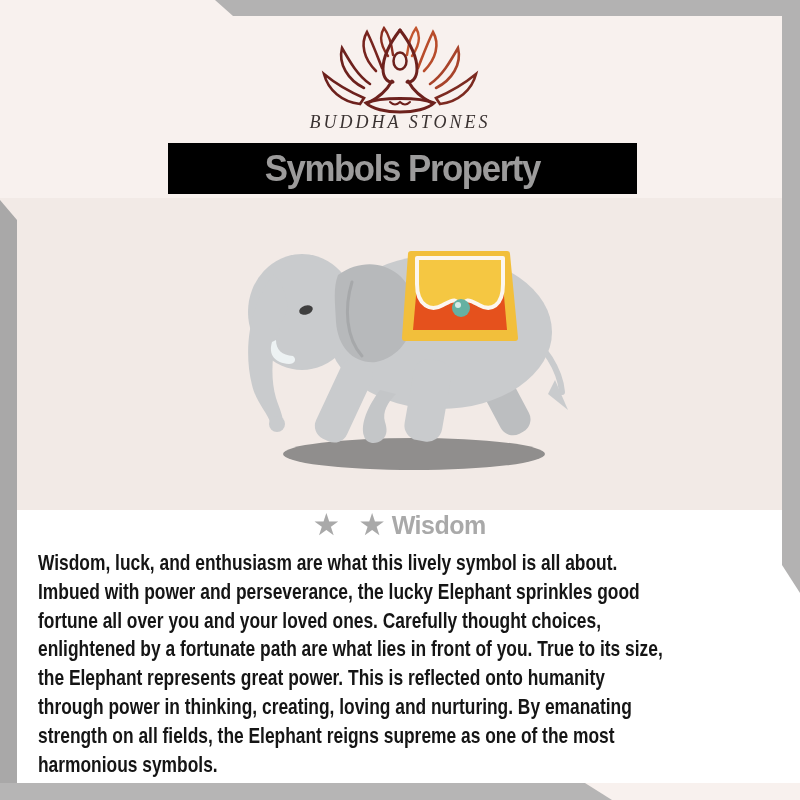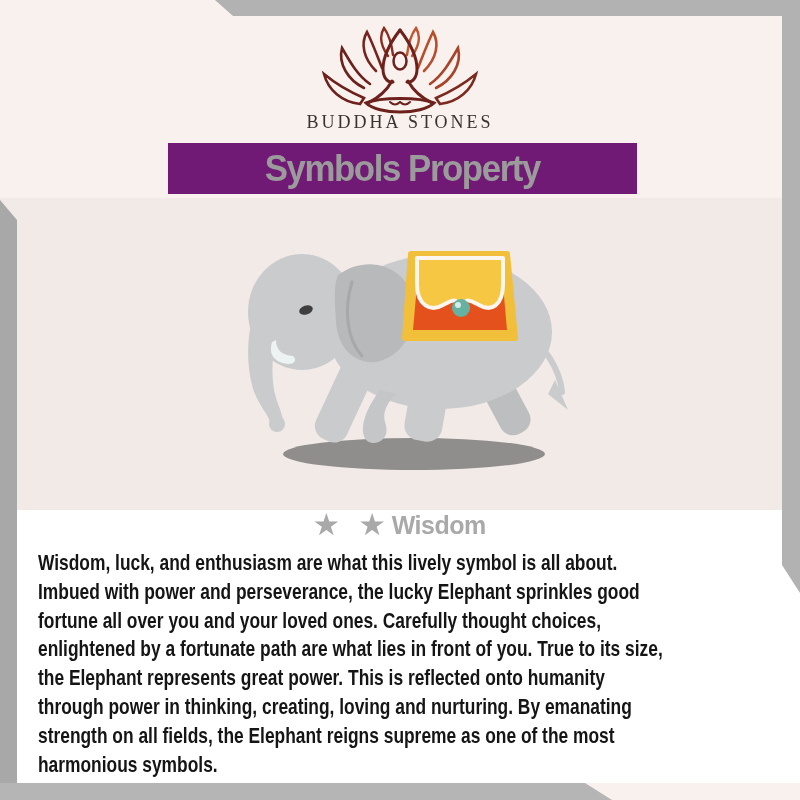--- a/index.html
+++ b/index.html
@@ -17,23 +17,23 @@
     clip-path:polygon(0 0,100% 0,100% 100%,18px 100%);}
   .strip-right{position:absolute;left:782px;top:0;width:18px;height:593px;background:#b3b2b2;
     clip-path:polygon(0 0,100% 0,100% 100%,0 calc(100% - 28px));}
   .strip-left{position:absolute;left:0;top:200px;width:17px;height:583px;background:#a9a8a8;
     clip-path:polygon(0 0,100% 20px,100% 100%,0 100%);}
   .bar-bottom{position:absolute;left:0;top:783px;width:612px;height:17px;background:#b6b5b5;
     clip-path:polygon(0 0,585px 0,100% 100%,0 100%);}
   
   .logo{position:absolute;left:320px;top:26px;width:160px;height:90px;}
   .brand-name{position:absolute;left:0;top:112px;width:800px;text-align:center;
-    font-family:"Liberation Serif", serif;font-size:18px;letter-spacing:3px;color:#3a3231;}
+    font-family:"Liberation Serif", serif;font-size:18px;letter-spacing:3px;color:#3a3231;font-style:italic;}
   
-  .title-bar{position:absolute;left:168px;top:143px;width:469px;height:51px;background:#701a75;
+  .title-bar{position:absolute;left:168px;top:143px;width:469px;height:51px;background:#000000;
     display:flex;align-items:center;justify-content:center;}
   .title-bar span{font-size:37px;font-weight:bold;color:#9c9b9b;letter-spacing:-1.5px;
     transform:scaleX(.94);}
   
   .elephant{position:absolute;left:230px;top:230px;width:360px;height:250px;}
   
   .banner{position:absolute;left:17px;top:453px;width:246px;height:37px;background:#b5b4b4;
     clip-path:polygon(0 0,226px 0,100% 100%,0 100%);
     display:flex;align-items:center;justify-content:center;}
   .banner span{font-size:27px;font-weight:bold;color:#ffffff;letter-spacing:.5px;}

